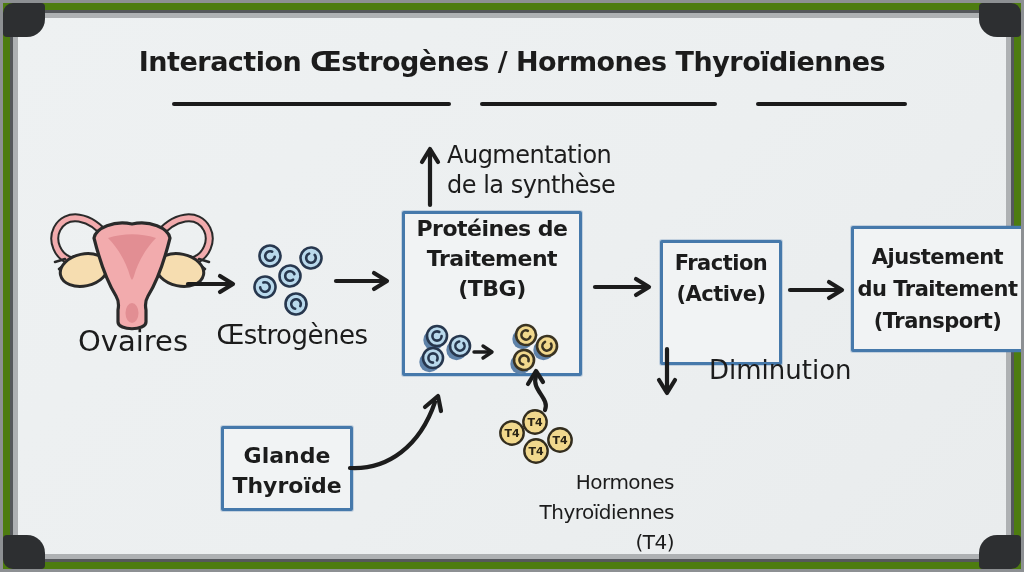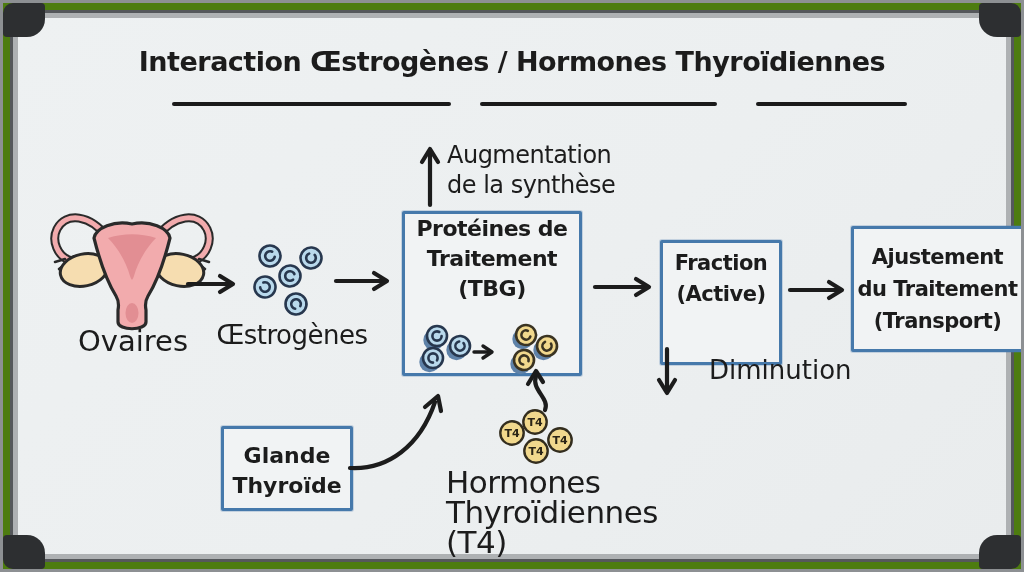--- a/index.html
+++ b/index.html
@@ -21,21 +21,21 @@
   .title{position:absolute;top:28px;left:0;width:100%;text-align:center;
     font-size:27px;font-weight:bold;letter-spacing:-0.5px;z-index:5;}
   .uline{position:absolute;top:84px;height:4px;background:#1a1a1a;border-radius:2px;z-index:5;}
   .u1{left:154px;width:279px;} .u2{left:462px;width:237px;} .u3{left:738px;width:151px;}
 
   .lbl{position:absolute;font-weight:normal;z-index:5;}
   .lbl-ovaires{left:55px;top:306px;width:120px;text-align:center;font-size:29px;}
   .lbl-estro{left:198px;top:302px;width:152px;text-align:center;font-size:26px;letter-spacing:-0.5px;}
   .lbl-synth{left:429px;top:122px;width:225px;font-size:24px;line-height:30px;letter-spacing:-0.5px;}
   .lbl-dim{left:664px;top:337px;font-size:26px;margin-left:27px;}
-  .lbl-horm{left:428px;top:449px;width:228px;text-align:left;font-size:31px;line-height:30px;letter-spacing:-0.5px;}
+  .lbl-horm{left:428px;top:449px;width:228px;text-align:right;font-size:20px;line-height:30px;letter-spacing:-0.5px;}
   .lbl span{display:block;}
 
   .nbox{position:absolute;border:3px solid #4679ab;background:#f1f3f4;
     text-align:center;font-weight:bold;z-index:4;border-radius:2px;
     box-shadow:0 0 0 1px rgba(70,121,171,.25);}
   .nbox-tbg{left:384px;top:193px;width:180px;height:165px;font-size:22px;line-height:30px;padding-top:0;letter-spacing:-0.5px;}
   .nbox-t4{left:642px;top:222px;width:122px;height:125px;font-size:21px;line-height:31px;padding-top:5px;letter-spacing:-0.5px;}
   .nbox-tr{left:833px;top:208px;width:173px;height:126px;font-size:21px;line-height:32px;padding-top:12px;letter-spacing:-0.5px;}
   .nbox-th{left:203px;top:408px;width:132px;height:85px;font-size:22px;line-height:30px;padding-top:12px;}
   .nbox span{display:block;}

